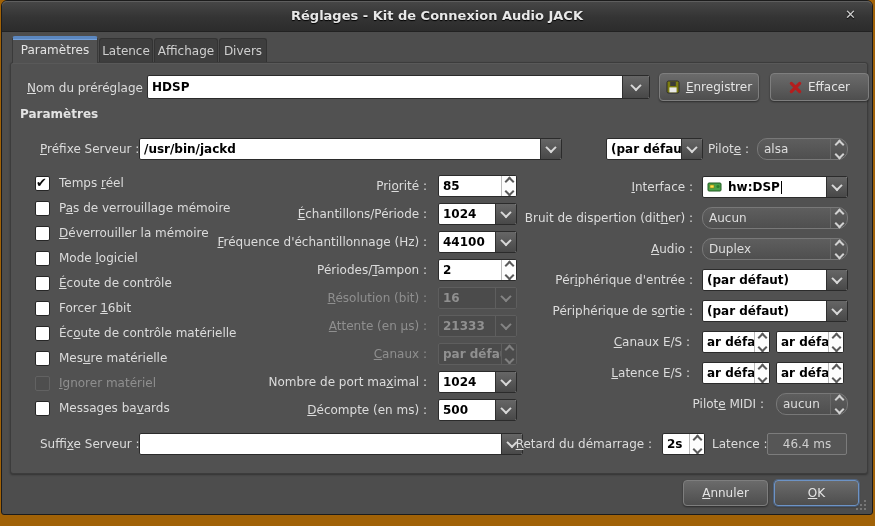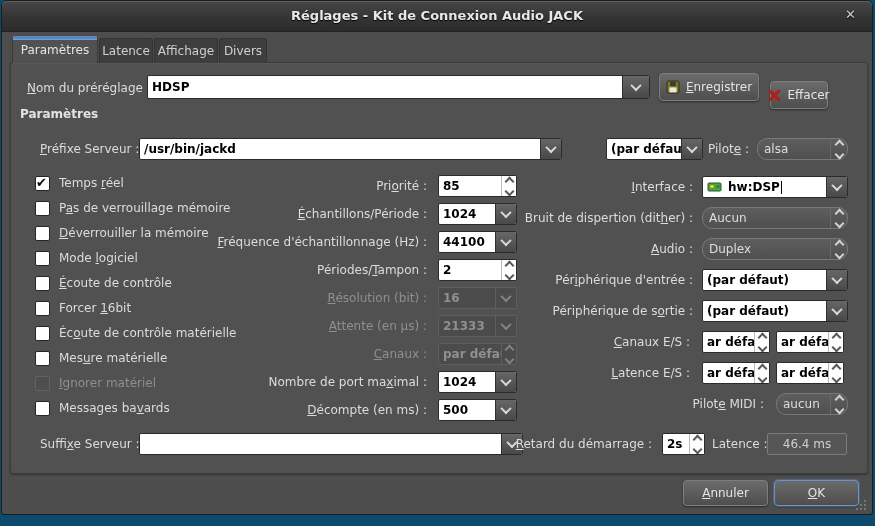--- a/index.html
+++ b/index.html
@@ -1,16 +1,16 @@
 <!DOCTYPE html>
 <html><head>
 <meta charset="utf-8">
 <style>
   html,body{margin:0;padding:0;background:#000;}
-  .stage{position:relative;width:875px;height:526px;background:#0c4a6e;overflow:hidden;
+  .stage{position:relative;width:875px;height:526px;background:#a16207;overflow:hidden;
          font-family:"DejaVu Sans","Liberation Sans",sans-serif;font-size:12px;}
   .window{position:absolute;left:1px;top:0;width:872px;height:515px;background:#4d4d4d;
           border:1px solid #1c1c1c;border-radius:6px 6px 3px 3px;box-sizing:border-box;}
   
   .titlebar{position:absolute;left:0;top:0;right:0;height:30px;
             background:linear-gradient(#474747,#343434 55%,#2c2c2c);
             border-bottom:1px solid #222;border-radius:5px 5px 0 0;
             box-shadow:inset 0 1px 0 #5e5e5e;}
   .title{position:absolute;left:0;right:0;top:7px;text-align:center;color:#e8e8e8;
          font-weight:bold;font-size:13px;text-shadow:0 1px 1px #000;}
@@ -127,21 +127,21 @@
   <div class="pbtn" style="left:657px;top:72px;width:100px;height:28px;">
     <span class="icon">
       <svg width="14" height="14" viewBox="0 0 14 14">
             <rect x="1" y="1" width="12" height="12" rx="1.5" fill="#7c7c10" stroke="#2a2a2a"></rect>
             <rect x="4.2" y="1.6" width="5.6" height="4.4" fill="#3a3a3a"></rect>
             <rect x="3.4" y="7.4" width="7.2" height="5" fill="#e8e8e8"></rect>
           </svg>
     </span>
     <span><u>E</u>nregistrer</span>
   </div>
-  <div class="pbtn" style="left:768px;top:72px;width:58px;height:28px;margin-top:8px;">
+  <div class="pbtn" style="left:768px;top:72px;width:99px;height:28px;">
     <span class="icon">
       <svg width="13" height="13" viewBox="0 0 14 14">
             <path d="M2.5 2.5 L11.5 11.5 M11.5 2.5 L2.5 11.5" stroke="#b51d1d" stroke-width="3.4" stroke-linecap="round"></path>
           </svg>
     </span>
     <span>Effacer</span>
   </div>
 
   <span class="lbl bold" style="left:18px;top:106px;">Paramètres</span>
 

